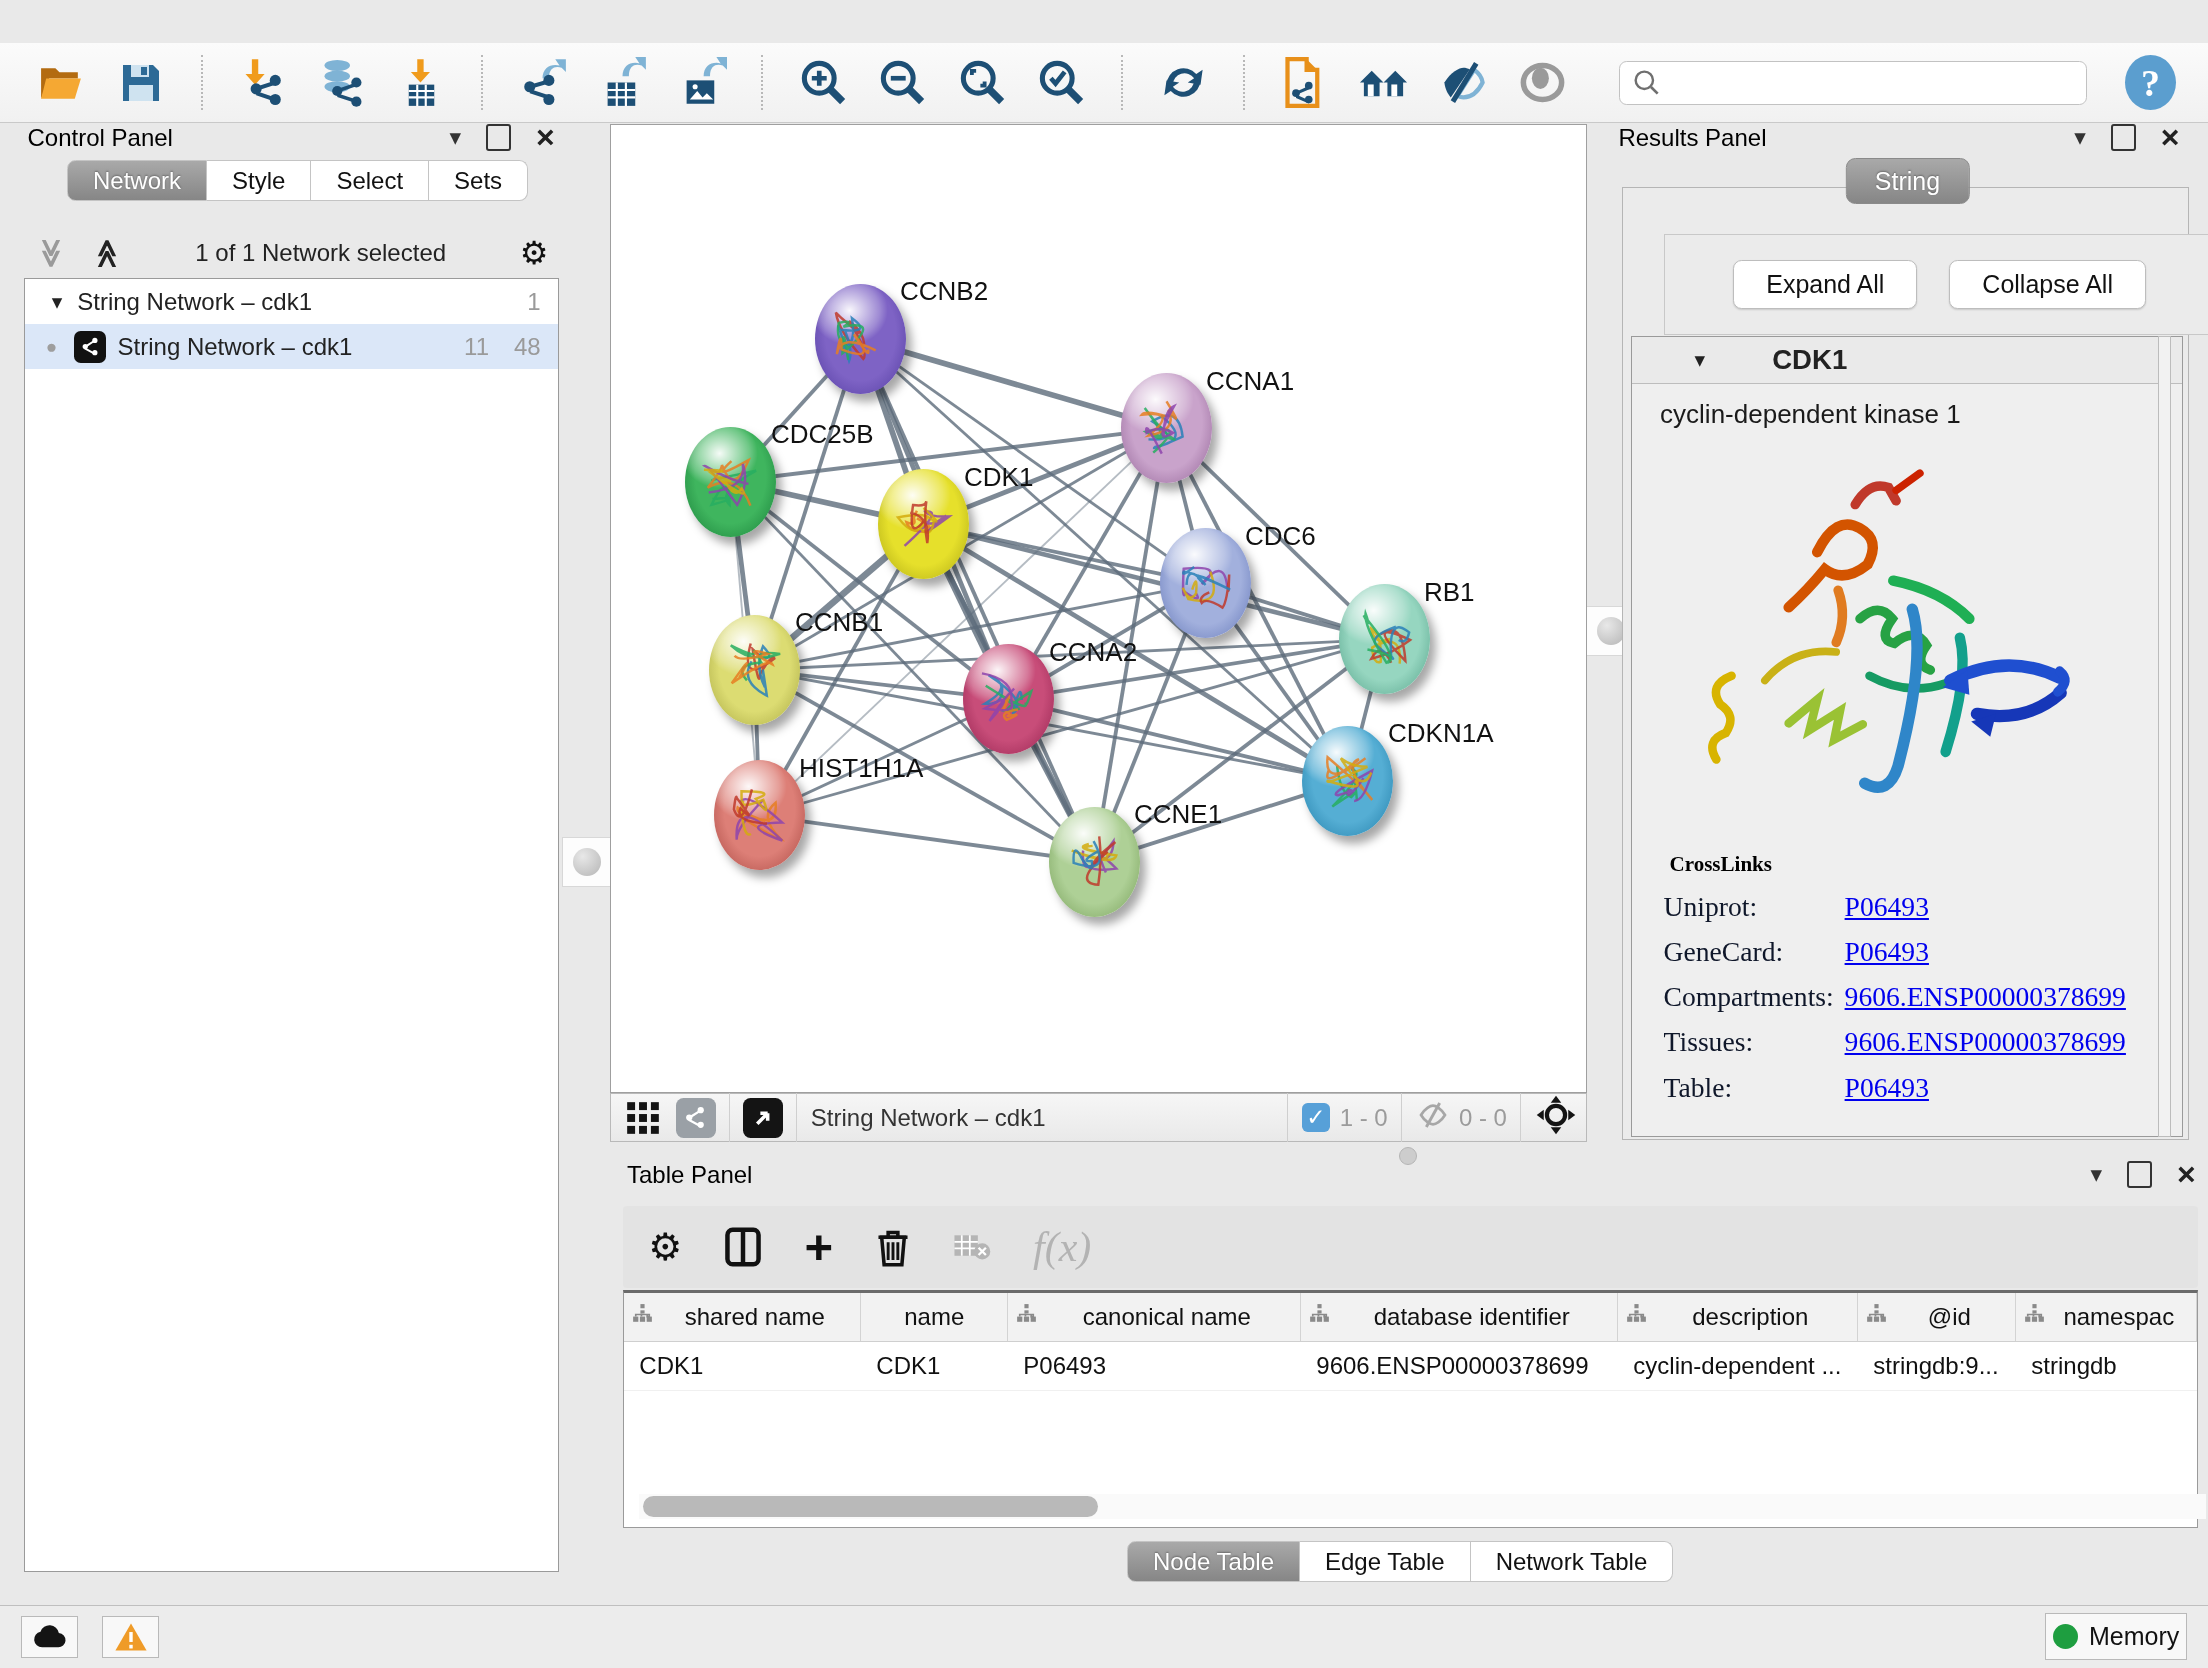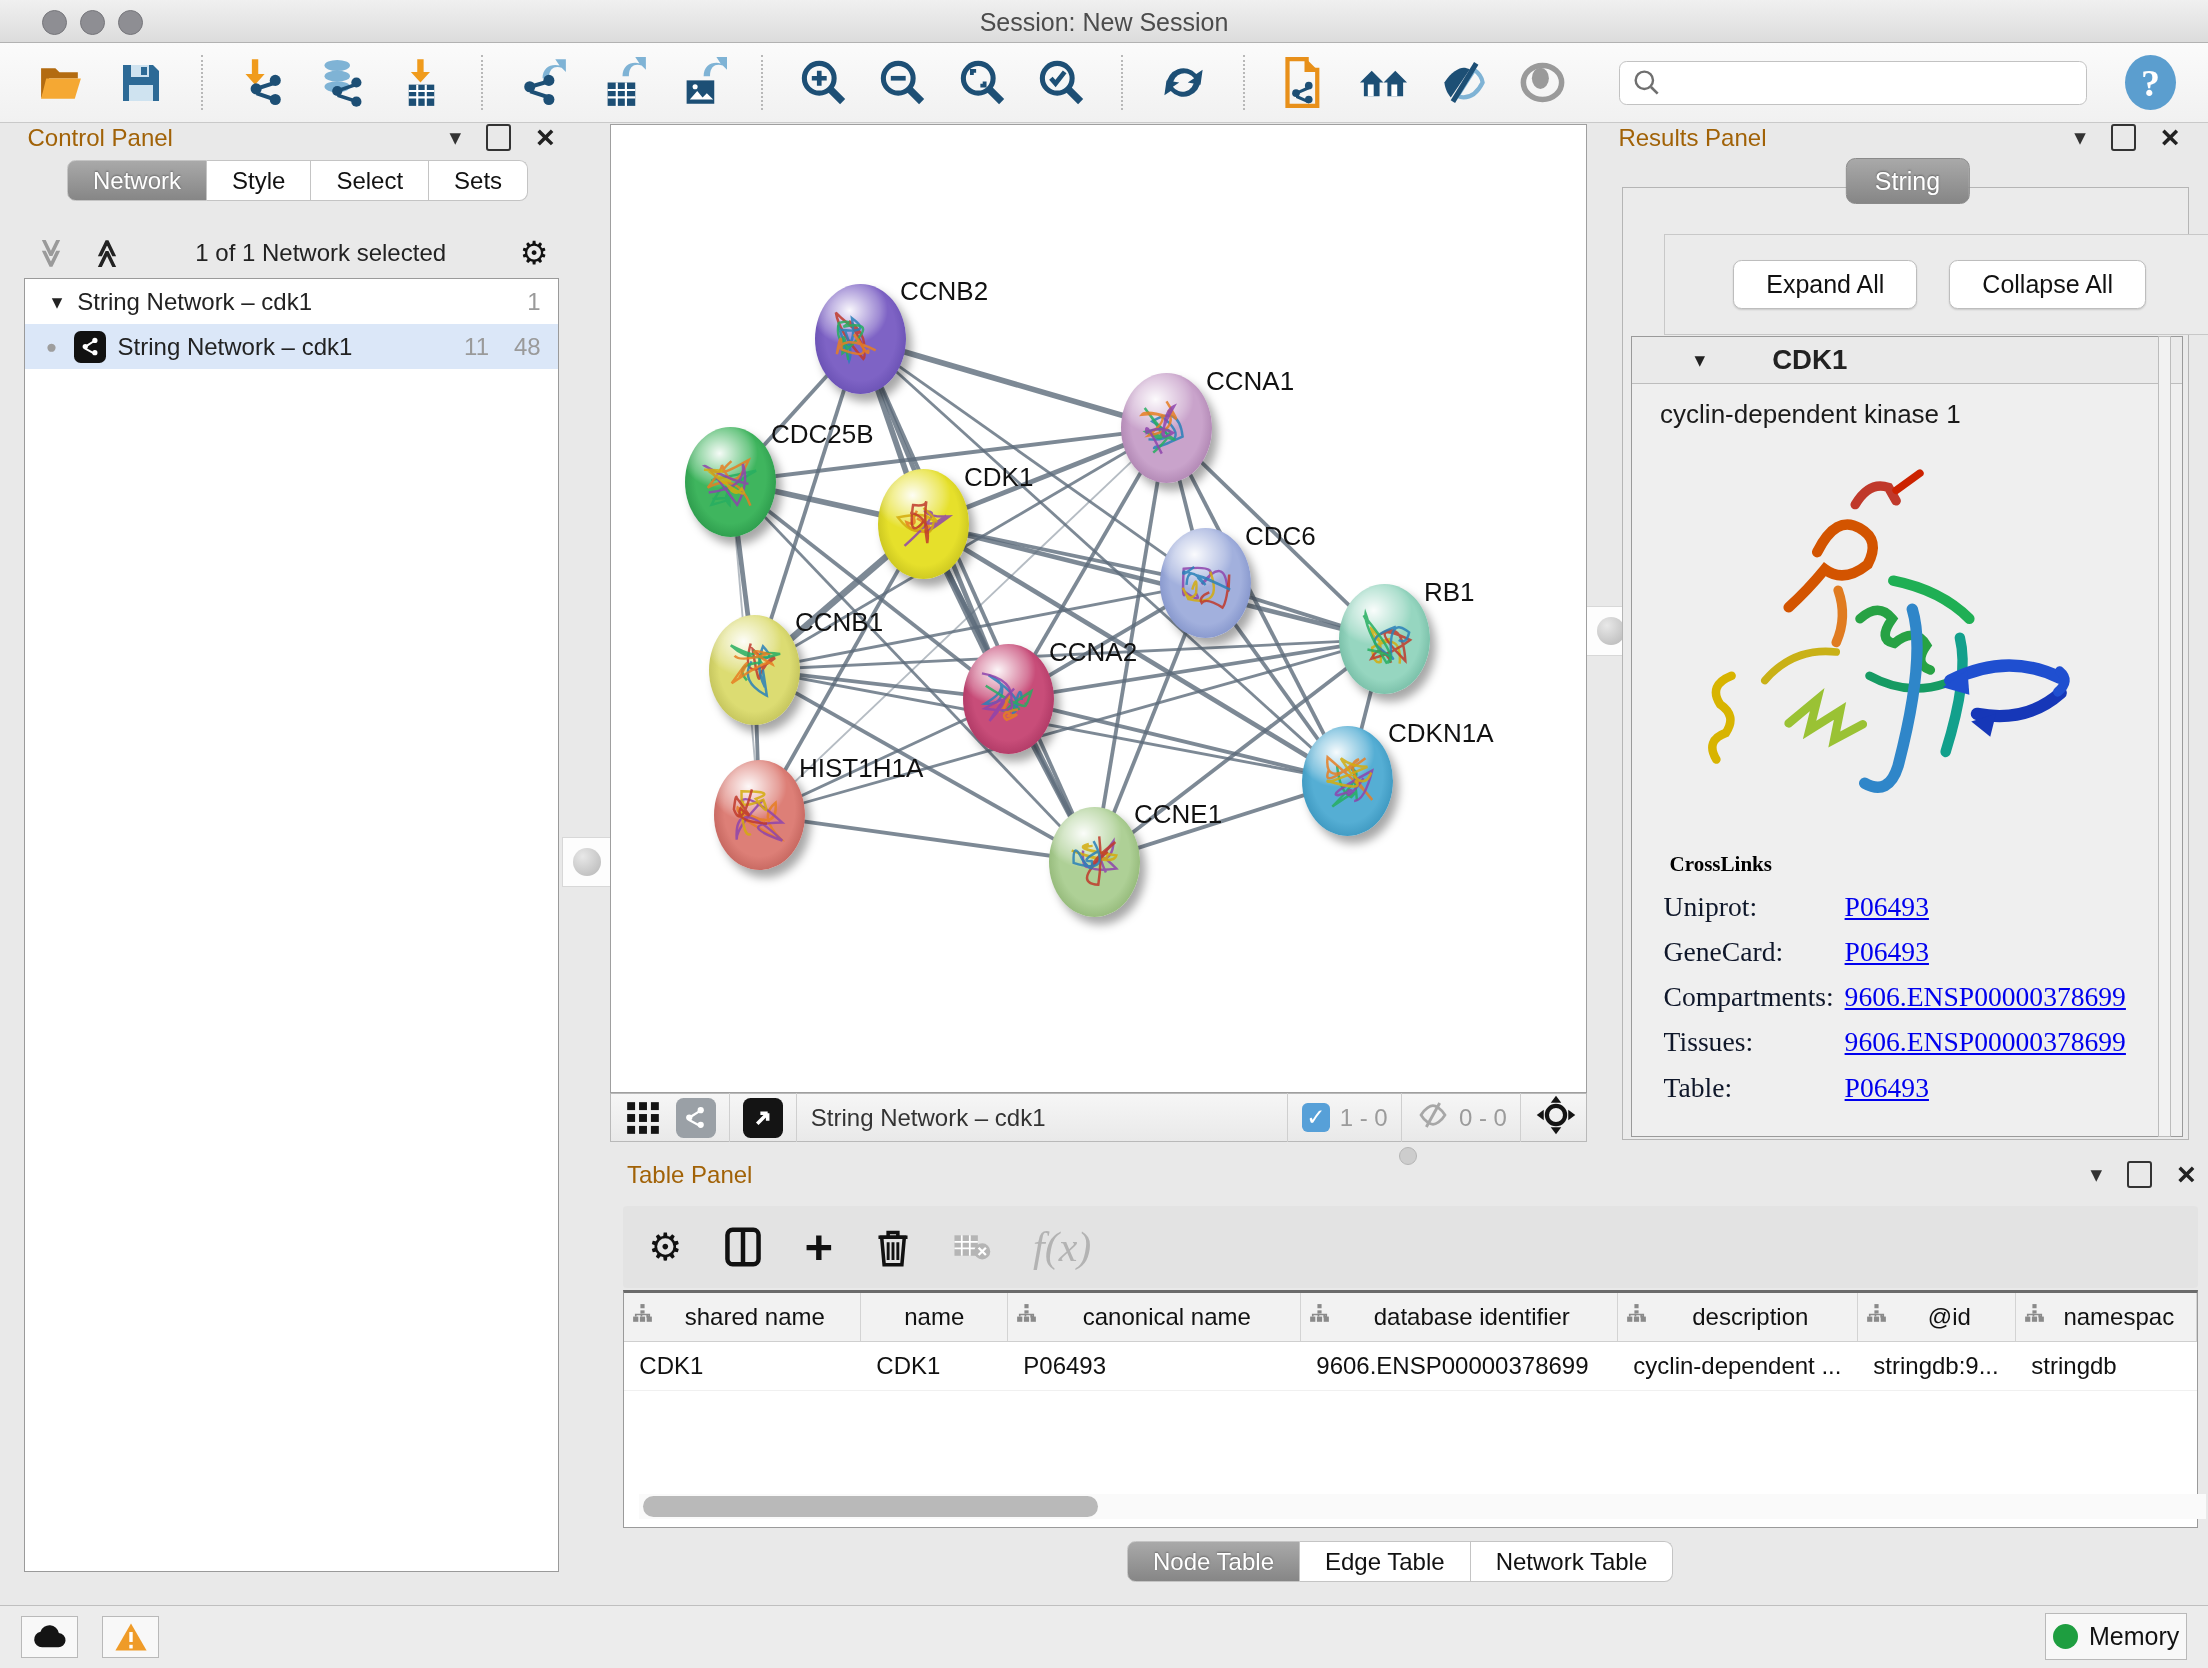--- a/index.html
+++ b/index.html
@@ -20,21 +20,21 @@
     display:flex;align-items:center;padding-left:36px;box-sizing:border-box;gap:28.5px;}
   .tb-ic{width:51px;height:51px;flex:0 0 auto;display:flex;align-items:center;justify-content:center;}
   .tb-sep{height:55px;border-left:2.9px dotted #b8b8b8;margin:0 5.7px;flex:0 0 auto;}
   .search-wrap{margin-left:auto;margin-right:32px;display:flex;align-items:center;gap:38px;}
   .search-box{width:468px;height:44px;background:#fff;border:1.9px solid #c2c2c2;border-radius:7.6px;
     display:flex;align-items:center;padding-left:11.4px;box-sizing:border-box;}
   .help-btn{width:51px;height:55px;border-radius:50%;background:#5b9ecf;color:#fff;
     font-size:38px;font-weight:bold;display:flex;align-items:center;justify-content:center;
     font-family:"Liberation Serif",serif;}
   
-  .panel-head{position:absolute;font-size:24px;color:#a16207;}
+  .panel-head{position:absolute;font-size:24px;color:#000000;}
   .win-icons{position:absolute;display:flex;gap:25px;align-items:center;}
   .gl-collapse{font-size:23px;color:#333;}
   .float-sq{width:21px;height:23px;border:2.9px solid #333;border-radius:2.9px;}
   .gl-close{font-size:32px;font-weight:bold;color:#222;line-height:23px;}
   .seg{display:flex;}
   .seg button{font-size:24px;padding:5.7px 25px;background:#fff;border:1px solid #c4c4c4;
     border-left-width:0;color:#111;}
   .seg button:first-child{border-left-width:1px;border-radius:8.6px 0 0 8.6px;}
   .seg button:last-child{border-radius:0 8.6px 8.6px 0;}
   .seg button.sel{background:linear-gradient(#a9a9a9,#868686);color:#fff;
@@ -126,26 +126,20 @@
     border:1.9px solid #b9b9b9;display:flex;align-items:center;justify-content:center;gap:11.4px;
     font-size:25px;color:#111;}
   .mem-dot{width:25px;height:25px;border-radius:50%;}
   .gearglyph{font-size:32px;color:#111;line-height:1;}
 </style>
 </head>
 <body>
 
 <div class="app">
 
-  <div class="titlebar">
-    <div class="traffic t1"></div>
-    <div class="traffic t2"></div>
-    <div class="traffic t3"></div>
-    <div class="win-title">Session: New Session</div>
-  </div>
 
   <div class="toolbar">
     <span class="tb-ic">
       <svg width="49" height="49" viewBox="0 0 24 24">
           <path d="M2 20V5h7l2 2h9v3H6z" fill="#b36b10"></path>
           <path d="M4.5 10h17l-3 10H2z" fill="#f5a833"></path>
         </svg>
       </span>
     <span class="tb-ic">
       <svg width="48" height="48" viewBox="0 0 24 24">

